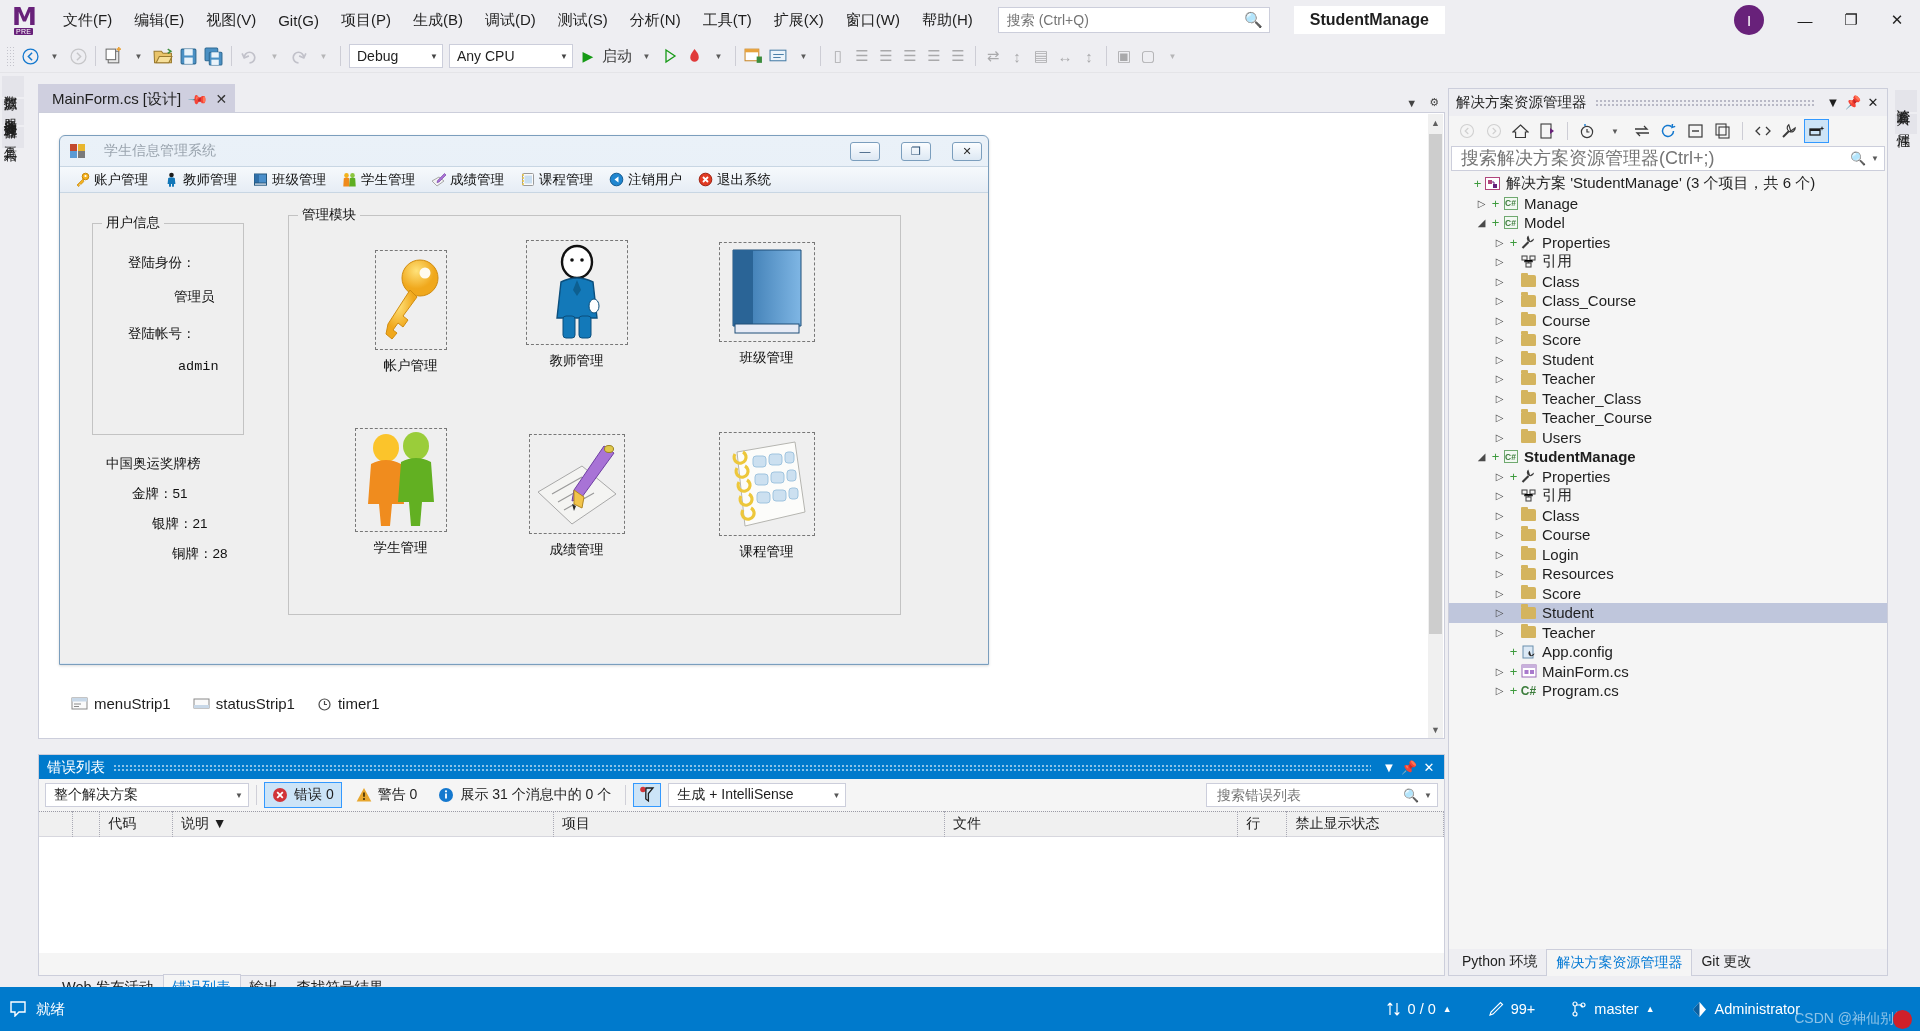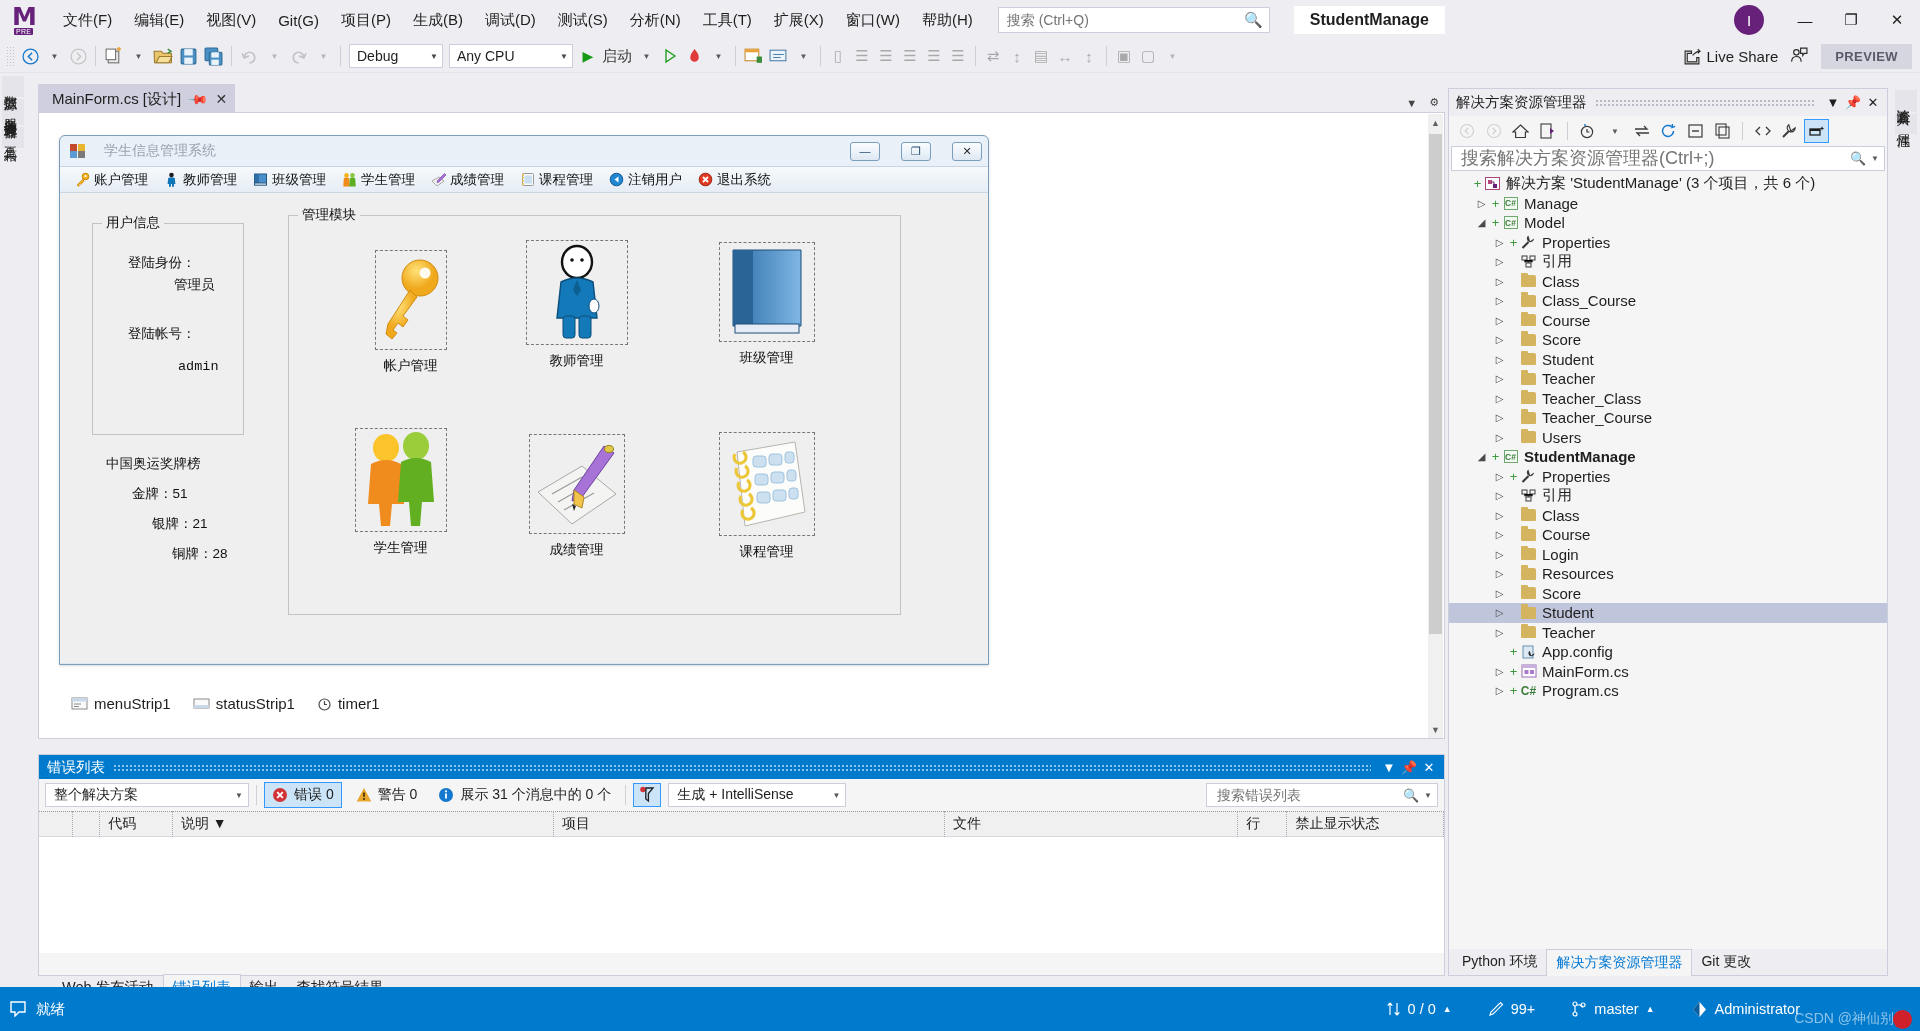--- a/index.html
+++ b/index.html
@@ -402,37 +402,20 @@
     <div class="tbtn dis">▤</div>
     <div class="tbtn dis">↔</div>
     <div class="tbtn dis">↕</div>
     <div class="tsep"></div>
     <div class="tbtn dis">▣</div>
     <div class="tbtn dis">▢</div>
     <div class="tbtn dis">
         <span class="caret">▼</span>
       </div>
 
-    <div class="tb-right" style="height:33px">
-      <div class="ls">
-        <svg width="18" height="17" viewBox="0 0 17 16" style="margin-right:6px">
-            <path d="M2 3 h6 v2 h-4 v8 h9 v-4 h2 v6 h-13 z" fill="none" stroke="#2A2A2A" stroke-width="1.1"></path>
-            <path d="M9 7 q4 -4 7 -4 l-2 -2 m2 2 l-2 2" fill="none" stroke="#2A2A2A" stroke-width="1.1"></path>
-          </svg>
-        <span>Live Share</span>
-      </div>
-      <div class="tbtn">
-        <svg width="19" height="18" viewBox="0 0 18 17">
-            <circle cx="7" cy="5" r="2.6" fill="none" stroke="#2A2A2A" stroke-width="1.1"></circle>
-            <path d="M2.5 14 q0 -5 4.5 -5 q4.5 0 4.5 5" fill="none" stroke="#2A2A2A" stroke-width="1.1"></path>
-            <path d="M11 1 h6 v5 h-2.5 l-1.5 2 v-2 h-2 z" fill="none" stroke="#2A2A2A" stroke-width="1.1"></path>
-          </svg>
-      </div>
-      <div class="preview-badge">PREVIEW</div>
-    </div>
   </div>
 
   <div class="vstrip">
     <div class="vtab">数据源</div>
     <div class="vtab">服务器资源管理器</div>
     <div class="vtab">工具箱</div>
   </div>
 
   <div class="vstrip" style="left:1893px; top:88px">
     <div class="vtab">诊断工具</div>
@@ -550,21 +533,21 @@
             </span>
             <span>退出系统</span>
           </div>
         </div>
 
         <div class="frm-body">
 
           <div class="gbox userinfo">
             <span class="legend">用户信息</span>
             <span class="ui-line" style="left:8px; top:30px">登陆身份：</span>
-            <span class="ui-line" style="left:54px; top:52px">管理员</span>
+            <span class="ui-line" style="left:54px; top:64px">管理员</span>
             <span class="ui-line" style="left:8px; top:101px">登陆帐号：</span>
             <span class="ui-line" style="left:58px; top:135px; font-family:'Liberation Mono',monospace">admin</span>
           </div>
 
           <span class="stat-line" style="left:46px; top:262px">中国奥运奖牌榜</span>
           <span class="stat-line" style="left:72px; top:292px">金牌：51</span>
           <span class="stat-line" style="left:92px; top:322px">银牌：21</span>
           <span class="stat-line" style="left:112px; top:352px">铜牌：28</span>
 
           <div class="gbox modbox">

